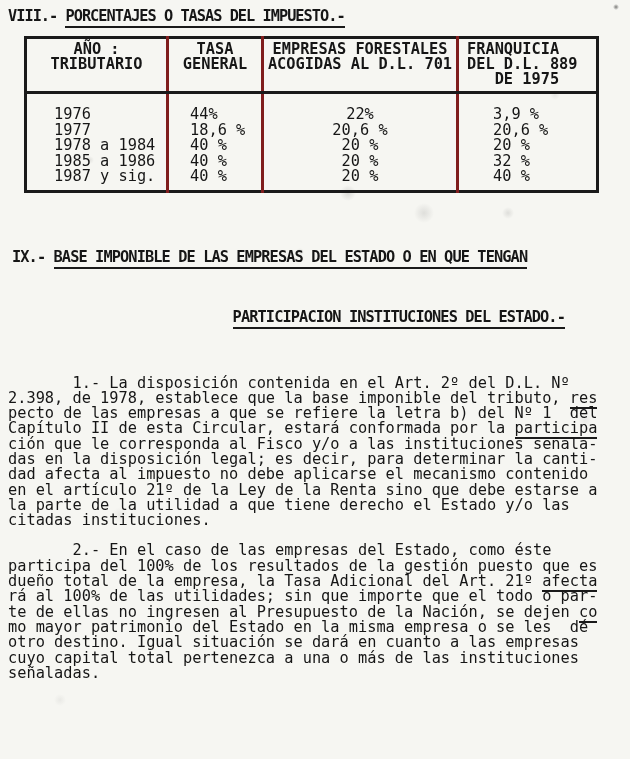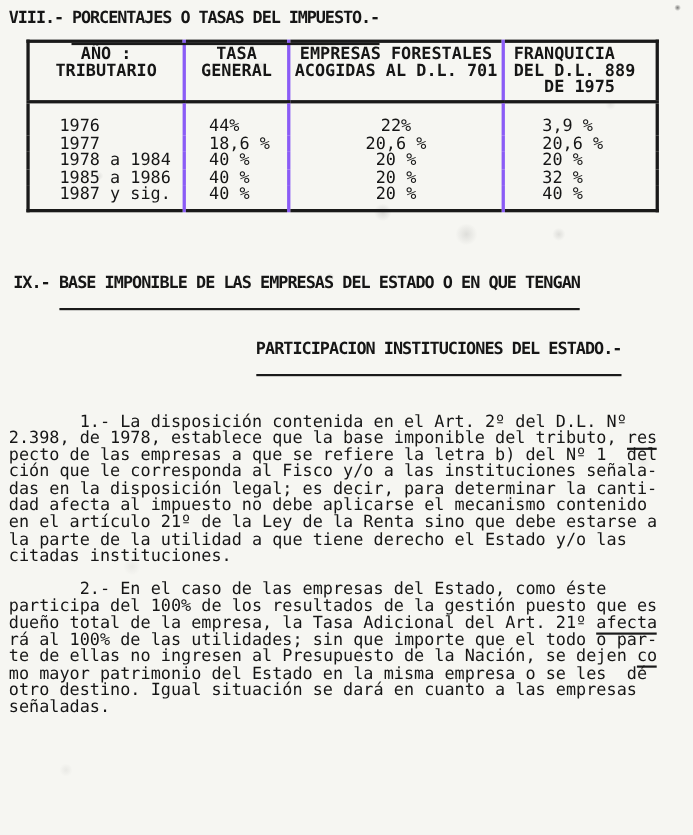--- a/index.html
+++ b/index.html
@@ -20,41 +20,41 @@
       radial-gradient(circle 6px at 60px 700px,  rgba(30,30,30,.06), rgba(30,30,30,0));
     font-family:"DejaVu Sans Mono","Liberation Mono",monospace;
     color:#161616;
   }
   .page{position:relative;padding:7px 10px 0 8px;}
   
   .h8{font-size:15.3px;font-weight:bold;letter-spacing:-1px;white-space:pre;}
   .h9{margin-top:20px;font-size:15.3px;font-weight:bold;letter-spacing:-0.9px;white-space:pre;}
   .h9l1{padding-left:4px;line-height:16px;}
   .h9l2{text-align:right;padding-right:55px;margin-top:8px;line-height:16px;}
-  .usp{border-bottom:2px solid #1a1a1a;padding-bottom:14px;}
+  .usp{border-bottom:2px solid #1a1a1a;padding-bottom:1px;}
   
   .para{font-size:15.3px;line-height:15.3px;}
   .para .tl{white-space:pre;}
   .u{border-bottom:2px solid #1a1a1a;}
   .intro{margin-top:30px;}
   .p1{margin-top:15px;}
   .p2{margin-top:15px;}
   
   table.taxtbl{
     border-collapse:collapse;table-layout:fixed;
     margin:11px 0 0 16px;border:3px solid #1a1a1a;
     font-size:15.3px;
   }
   col.w1{width:142px;} col.w2{width:95px;} col.w3{width:195px;} col.w4{width:140px;}
   th,td{margin:0;}
   th{
     font-weight:bold;text-align:center;vertical-align:top;
     border-bottom:3px solid #1a1a1a;padding:3px 0 4px 0;line-height:15px;
   }
-  th:not(:last-child), td:not(:last-child){border-right:3px solid #8b5cf6;}
+  th:not(:last-child), td:not(:last-child){border-right:3px solid #7f1d1d;}
   th .tl{white-space:pre;}
   th.t4{text-align:left;padding-left:8px;}
   td{line-height:15.5px;padding:0;vertical-align:top;white-space:pre;}
   tbody tr:first-child td{padding-top:13px;}
   tbody tr:last-child td{padding-bottom:5px;}
   td.c1{padding-left:27px;}
   td.c2{padding-left:21px;}
   td.c3{text-align:center;}
   td.c4{padding-left:34px;}
 </style>
@@ -130,31 +130,33 @@
 
   <div class="h9">
     <div class="h9l1"><span>IX.- </span><span class="usp">BASE IMPONIBLE DE LAS EMPRESAS DEL ESTADO O EN QUE TENGAN</span></div>
     <div class="h9l2"><span class="usp">PARTICIPACION INSTITUCIONES DEL ESTADO.-</span></div>
   </div>
 
   <div class="para p1">
       <div class="tl"><span>       1.- La disposición contenida en el Art. 2º del D.L. Nº</span></div>
       <div class="tl"><span>2.398, de 1978, establece que la base imponible del tributo, </span><span class="u">res</span></div>
       <div class="tl"><span>pecto de las empresas a que se refiere la letra b) del Nº 1  del</span></div>
+      <div class="tl"><span>Capítulo II de esta Circular, estará conformada por la </span><span class="u">participa</span></div>
       <div class="tl"><span>ción que le corresponda al Fisco y/o a las instituciones señala-</span></div>
       <div class="tl"><span>das en la disposición legal; es decir, para determinar la canti-</span></div>
       <div class="tl"><span>dad afecta al impuesto no debe aplicarse el mecanismo contenido</span></div>
       <div class="tl"><span>en el artículo 21º de la Ley de la Renta sino que debe estarse a</span></div>
       <div class="tl"><span>la parte de la utilidad a que tiene derecho el Estado y/o las</span></div>
       <div class="tl"><span>citadas instituciones.</span></div>
     </div>
   <div class="para p2">
       <div class="tl"><span>       2.- En el caso de las empresas del Estado, como éste</span></div>
       <div class="tl"><span>participa del 100% de los resultados de la gestión puesto que es</span></div>
       <div class="tl"><span>dueño total de la empresa, la Tasa Adicional del Art. 21º </span><span class="u">afecta</span></div>
       <div class="tl"><span>rá al 100% de las utilidades; sin que importe que el todo o par-</span></div>
       <div class="tl"><span>te de ellas no ingresen al Presupuesto de la Nación, se dejen </span><span class="u">co</span></div>
       <div class="tl"><span>mo mayor patrimonio del Estado en la misma empresa o se les  dé</span></div>
       <div class="tl"><span>otro destino. Igual situación se dará en cuanto a las empresas</span></div>
+      <div class="tl"><span>cuyo capital total pertenezca a una o más de las instituciones</span></div>
       <div class="tl"><span>señaladas.</span></div>
     </div>
 
 </div>
 
 </body></html>

